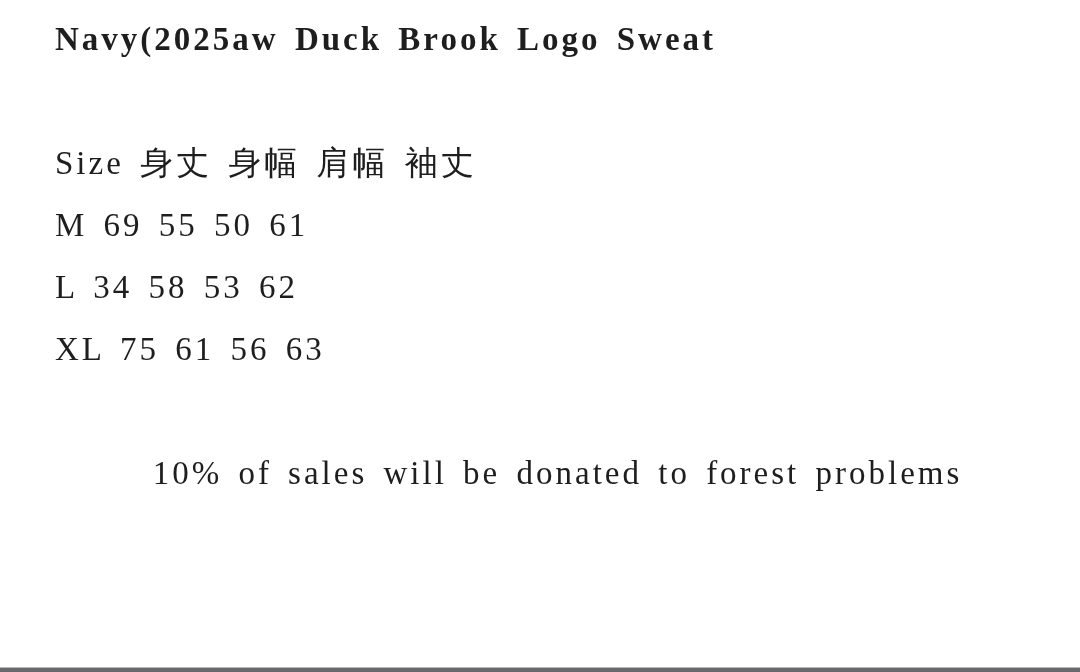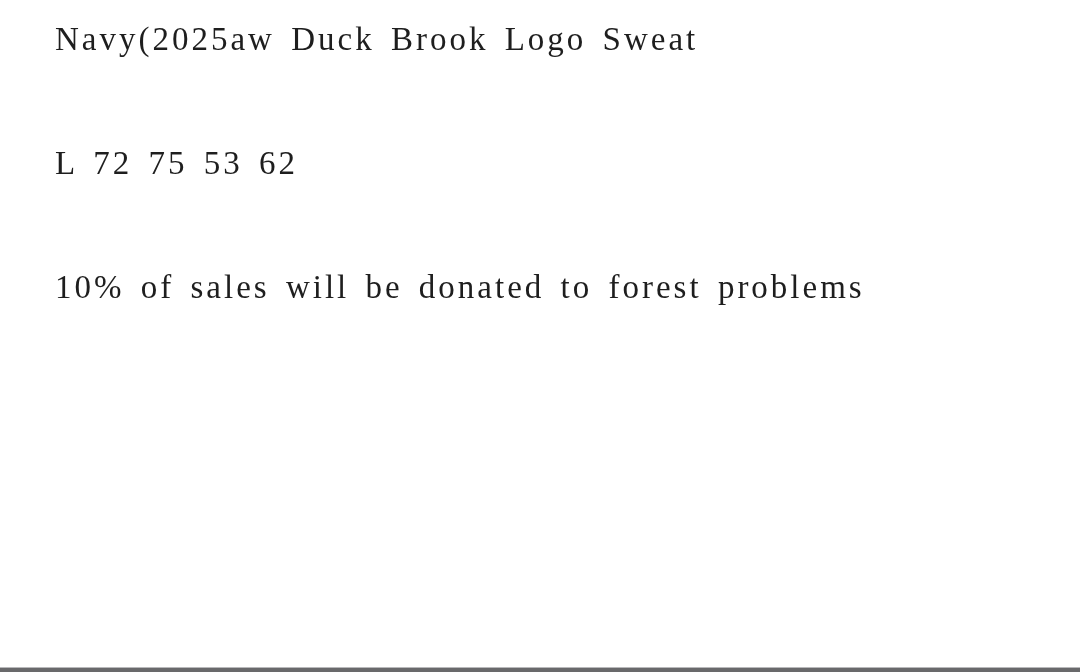--- a/index.html
+++ b/index.html
@@ -18,29 +18,30 @@
   .content {
     padding: 8px 20px 0 55px;
     font-size: 33px;
     line-height: 62px;
     letter-spacing: 3px;
     word-spacing: 5px;
     font-weight: 400;
   }
   .content h1 {
     font-size: 33px;
-    font-weight: 400;
+    font-weight: 700;
     margin: 0 0 62px 0;
     white-space: nowrap;
   }
   .block {
     margin: 0 0 62px 0;
   }
   .block:last-child {
     margin-bottom: 0;
+    text-align: center;
   }
   .line {
     white-space: nowrap;
   }
   .bottom-bar {
     position: absolute;
     left: 0;
     bottom: 0;
     width: 100%;
     height: 4px;
@@ -50,21 +51,24 @@
   }
 </style>
 </head>
 <body>
 
 <main class="content">
 
   <h1 class="line">Navy(2025aw Duck Brook Logo Sweat</h1>
 
   <section class="block">
-    <div class="line">L 72 75 53 62</div>
+    <div class="line">Size 身丈 身幅 肩幅 袖丈</div>
+    <div class="line">M 69 55 50 61</div>
+    <div class="line">L 34 58 53 62</div>
+    <div class="line">XL 75 61 56 63</div>
   </section>
 
   <section class="block">
     <div class="line">10% of sales will be donated to forest problems</div>
   </section>
 
 </main>
 
 <div class="bottom-bar"></div>
 

